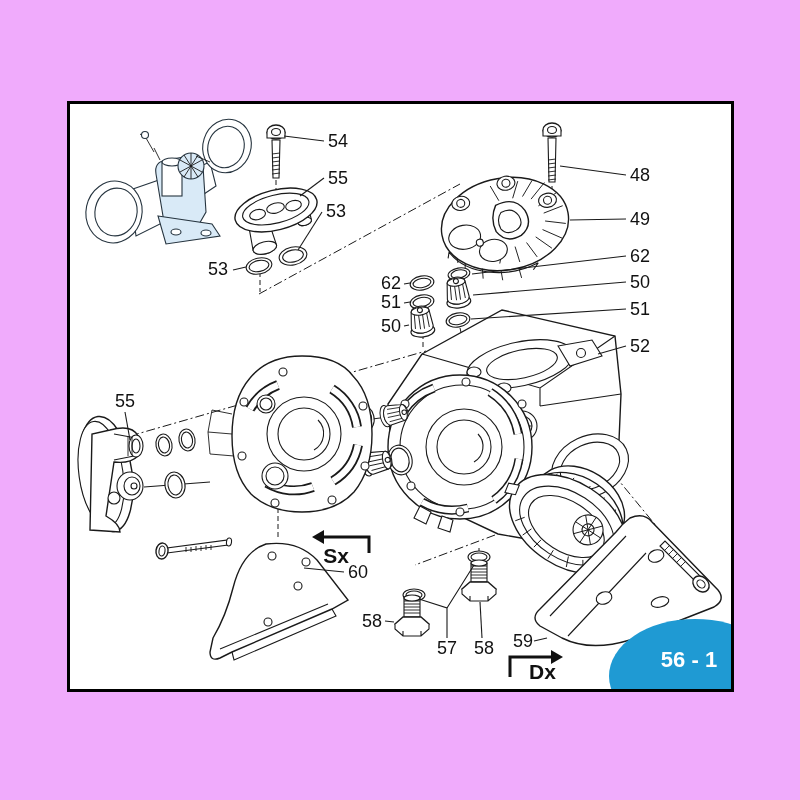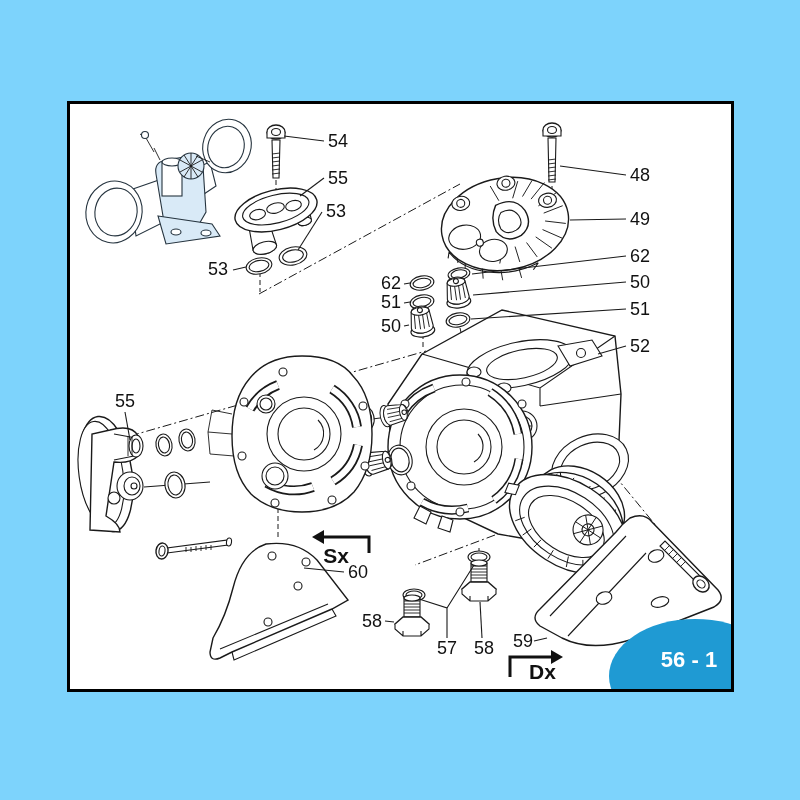--- a/index.html
+++ b/index.html
@@ -1,16 +1,16 @@
 <!DOCTYPE html>
 <html><head>
 <meta charset="utf-8">
 <style>
   html,body{margin:0;padding:0;background:#fff;}
-  .page{position:relative;width:800px;height:800px;background:#7dd3fc;overflow:hidden;
+  .page{position:relative;width:800px;height:800px;background:#f0abfc;overflow:hidden;
         font-family:"Liberation Sans",sans-serif;}
   .frame{position:absolute;left:67px;top:101px;width:661px;height:585px;
          border:3px solid #000;background:#fff;}
   svg{display:block;}
   .o{fill:#fff;stroke:#1a1a1a;stroke-width:1.4;}
   .o2{fill:#fff;stroke:#1a1a1a;stroke-width:1.1;}
   .ln{fill:none;stroke:#1a1a1a;stroke-width:1.1;}
   .tk{fill:none;stroke:#1a1a1a;stroke-width:.9;}
   .dd{fill:none;stroke:#1a1a1a;stroke-width:1;stroke-dasharray:9 3 2 3;}
   .ds{fill:none;stroke:#1a1a1a;stroke-width:1;stroke-dasharray:5 3;}

